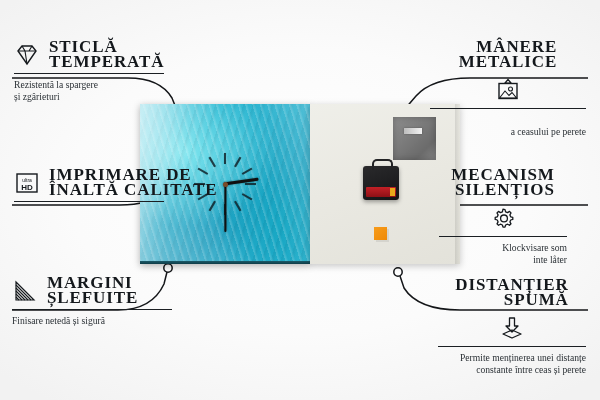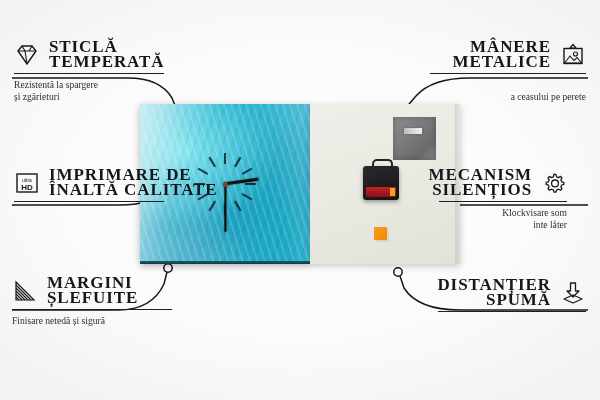--- a/index.html
+++ b/index.html
@@ -106,21 +106,21 @@
     font-weight:bold;font-size:17px;letter-spacing:.9px;color:#14181c;
     line-height:14.5px;text-transform:uppercase;white-space:nowrap;
   }
   .callout .rule{height:1.4px;background:#1b1f23;margin:4px 0 5px;}
   .callout .sub{
     font-size:9.6px;line-height:11.6px;color:#2b3136;white-space:nowrap;
   }
   .left .head{justify-content:flex-start;}
   .left .ttl{text-align:left;}
   .left .sub{text-align:left;}
-  .right .head{justify-content:flex-end;flex-direction:row;}
+  .right .head{justify-content:flex-end;flex-direction:column;}
   .right .ttl{text-align:right;}
   .right .sub{text-align:right;}
 
   .ic{width:26px;height:24px;flex:0 0 26px;display:block;}
   .ic svg{display:block;width:26px;height:24px;}
 
   svg.wires{position:absolute;left:0;top:0;width:600px;height:400px;pointer-events:none;}
   .wire{fill:none;stroke:#141619;stroke-width:1.5;}
   .node{fill:#ffffff;stroke:#141619;stroke-width:1.5;}
 </style>
@@ -315,15 +315,19 @@
         <span>SPUMĂ</span>
       </span>
       <span class="ic">
         <svg viewBox="0 0 26 24">
             <path d="M10.5 2 L15.5 2 L15.5 10 L19 10 L13 16 L7 10 L10.5 10 Z" fill="none" stroke="#15191d" stroke-width="1.3" stroke-linejoin="round"></path>
             <path d="M13 14 L22 18 L13 22 L4 18 Z" fill="none" stroke="#15191d" stroke-width="1.3" stroke-linejoin="round"></path>
           </svg>
       </span>
     </div>
     <div class="rule"></div>
+    <div class="sub">
+      <span>Permite menținerea unei distanțe</span><br>
+      <span>constante între ceas și perete</span>
+    </div>
   </div>
 
 </div>
 
 </body></html>

